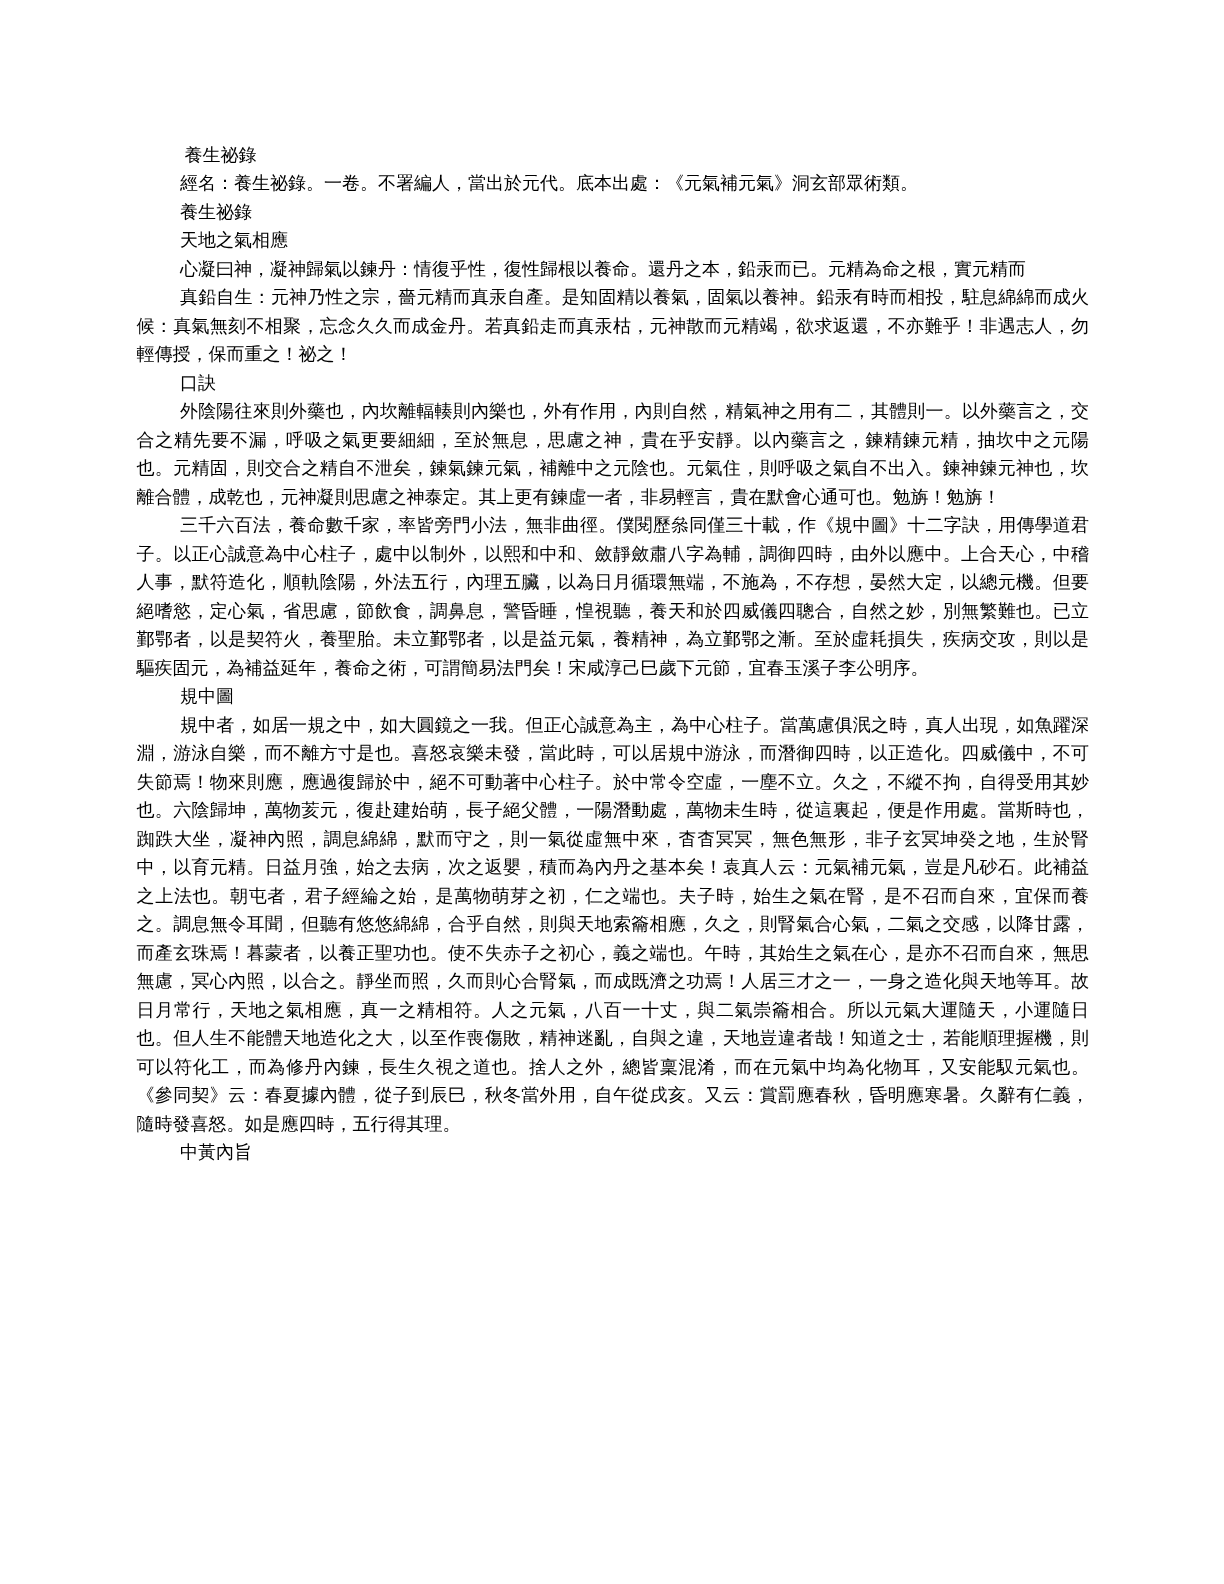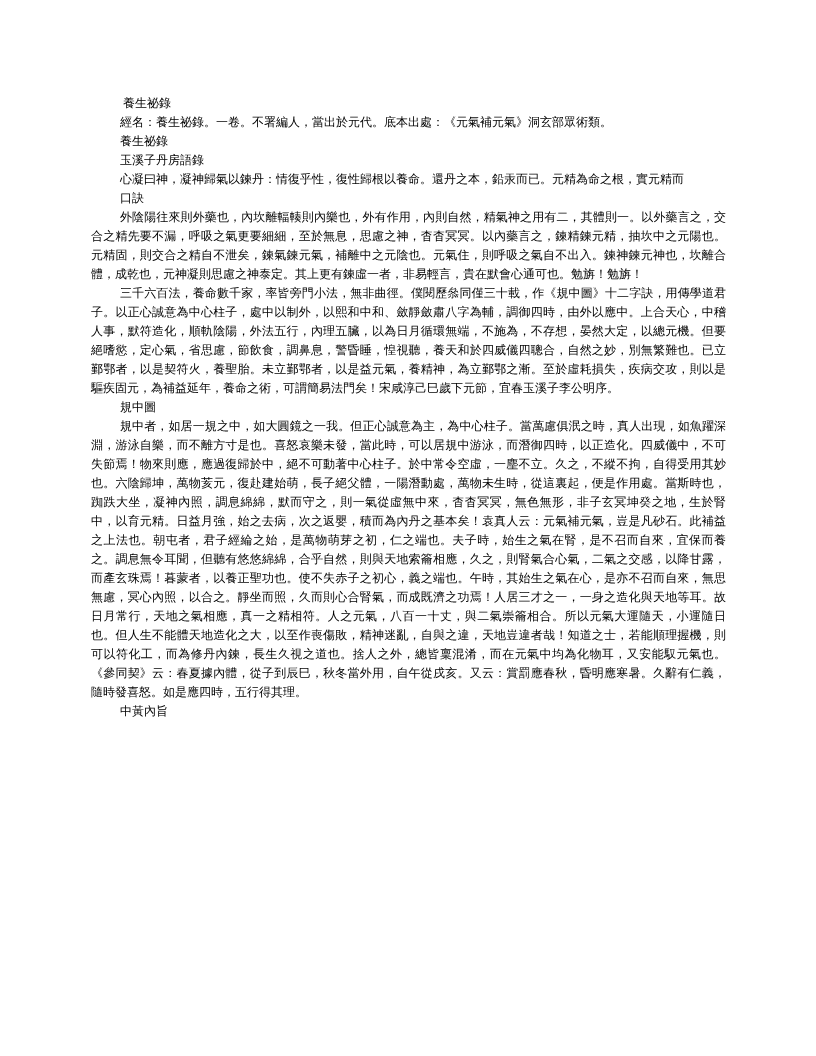--- a/index.html
+++ b/index.html
@@ -59,28 +59,29 @@
 
 <div class="page">
   <div class="text-block">
 
     <p class="para title-line nowrap">養生祕錄</p>
 
     <p class="para indent">經名：養生祕錄。一卷。不署編人，當出於元代。底本出處：《元氣補元氣》洞玄部眾術類。</p>
 
     <p class="para heading nowrap">養生祕錄</p>
 
-    <p class="para heading nowrap">玉溪子丹房語錄</p>
+    <p class="para heading nowrap">天地之氣相應</p>
 
     <p class="para indent">心凝曰神，凝神歸氣以鍊丹：情復乎性，復性歸根以養命。還丹之本，鉛汞而已。元精為命之根，實元精而</p>
 
+    <p class="para indent">真鉛自生：元神乃性之宗，嗇元精而真汞自產。是知固精以養氣，固氣以養神。鉛汞有時而相投，駐息綿綿而成火候：真氣無刻不相聚，忘念久久而成金丹。若真鉛走而真汞枯，元神散而元精竭，欲求返還，不亦難乎！非遇志人，勿輕傳授，保而重之！祕之！</p>
 
     <p class="para heading nowrap">口訣</p>
 
-    <p class="para indent">外陰陽往來則外藥也，內坎離輻輳則內樂也，外有作用，內則自然，精氣神之用有二，其體則一。以外藥言之，交合之精先要不漏，呼吸之氣更要細細，至於無息，思慮之神，杳杳冥冥。以內藥言之，鍊精鍊元精，抽坎中之元陽也。元精固，則交合之精自不泄矣，鍊氣鍊元氣，補離中之元陰也。元氣住，則呼吸之氣自不出入。鍊神鍊元神也，坎離合體，成乾也，元神凝則思慮之神泰定。其上更有鍊虛一者，非易輕言，貴在默會心通可也。勉旃！勉旃！</p>
+    <p class="para indent">外陰陽往來則外藥也，內坎離輻輳則內樂也，外有作用，內則自然，精氣神之用有二，其體則一。以外藥言之，交合之精先要不漏，呼吸之氣更要細細，至於無息，思慮之神，貴在乎安靜。以內藥言之，鍊精鍊元精，抽坎中之元陽也。元精固，則交合之精自不泄矣，鍊氣鍊元氣，補離中之元陰也。元氣住，則呼吸之氣自不出入。鍊神鍊元神也，坎離合體，成乾也，元神凝則思慮之神泰定。其上更有鍊虛一者，非易輕言，貴在默會心通可也。勉旃！勉旃！</p>
 
 
     <p class="para indent">三千六百法，養命數千家，率皆旁門小法，無非曲徑。僕閱歷叅同僅三十載，作《規中圖》十二字訣，用傳學道君子。以正心誠意為中心柱子，處中以制外，以熙和中和、斂靜斂肅八字為輔，調御四時，由外以應中。上合天心，中稽人事，默符造化，順軌陰陽，外法五行，內理五臟，以為日月循環無端，不施為，不存想，晏然大定，以總元機。但要絕嗜慾，定心氣，省思慮，節飲食，調鼻息，警昏睡，惶視聽，養天和於四威儀四聰合，自然之妙，別無繁難也。已立鄞鄂者，以是契符火，養聖胎。未立鄞鄂者，以是益元氣，養精神，為立鄞鄂之漸。至於虛耗損失，疾病交攻，則以是驅疾固元，為補益延年，養命之術，可謂簡易法門矣！宋咸淳己巳歲下元節，宜春玉溪子李公明序。</p>
 
     <p class="para heading nowrap">規中圖</p>
 
     <p class="para indent">規中者，如居一規之中，如大圓鏡之一我。但正心誠意為主，為中心柱子。當萬慮俱泯之時，真人出現，如魚躍深淵，游泳自樂，而不離方寸是也。喜怒哀樂未發，當此時，可以居規中游泳，而潛御四時，以正造化。四威儀中，不可失節焉！物來則應，應過復歸於中，絕不可動著中心柱子。於中常令空虛，一塵不立。久之，不縱不拘，自得受用其妙也。六陰歸坤，萬物荄元，復赴建始萌，長子絕父體，一陽潛動處，萬物未生時，從這裏起，便是作用處。當斯時也，踟跌大坐，凝神內照，調息綿綿，默而守之，則一氣從虛無中來，杳杳冥冥，無色無形，非子玄冥坤癸之地，生於腎中，以育元精。日益月強，始之去病，次之返嬰，積而為內丹之基本矣！袁真人云：元氣補元氣，豈是凡砂石。此補益之上法也。朝屯者，君子經綸之始，是萬物萌芽之初，仁之端也。夫子時，始生之氣在腎，是不召而自來，宜保而養之。調息無令耳聞，但聽有悠悠綿綿，合乎自然，則與天地索籥相應，久之，則腎氣合心氣，二氣之交感，以降甘露，而產玄珠焉！暮蒙者，以養正聖功也。使不失赤子之初心，義之端也。午時，其始生之氣在心，是亦不召而自來，無思無慮，冥心內照，以合之。靜坐而照，久而則心合腎氣，而成既濟之功焉！人居三才之一，一身之造化與天地等耳。故日月常行，天地之氣相應，真一之精相符。人之元氣，八百一十丈，與二氣崇籥相合。所以元氣大運隨天，小運隨日也。但人生不能體天地造化之大，以至作喪傷敗，精神迷亂，自與之違，天地豈違者哉！知道之士，若能順理握機，則可以符化工，而為修丹內鍊，長生久視之道也。捨人之外，總皆稟混淆，而在元氣中均為化物耳，又安能馭元氣也。《參同契》云：春夏據內體，從子到辰巳，秋冬當外用，自午從戌亥。又云：賞罰應春秋，昏明應寒暑。久辭有仁義，隨時發喜怒。如是應四時，五行得其理。</p>
 
     <p class="para heading nowrap">中黃內旨</p>
 

